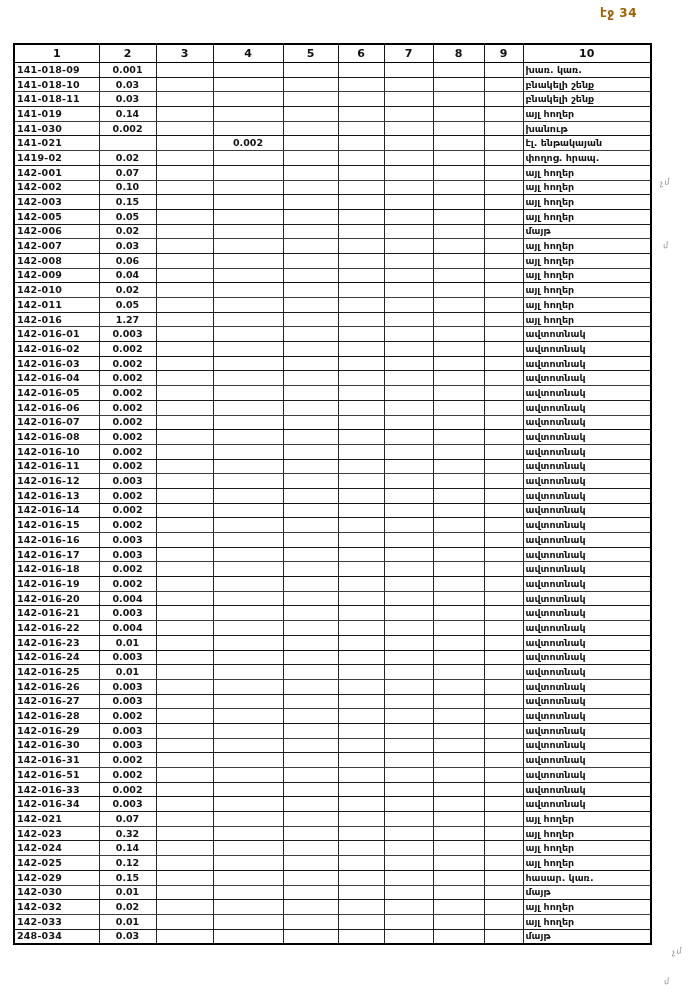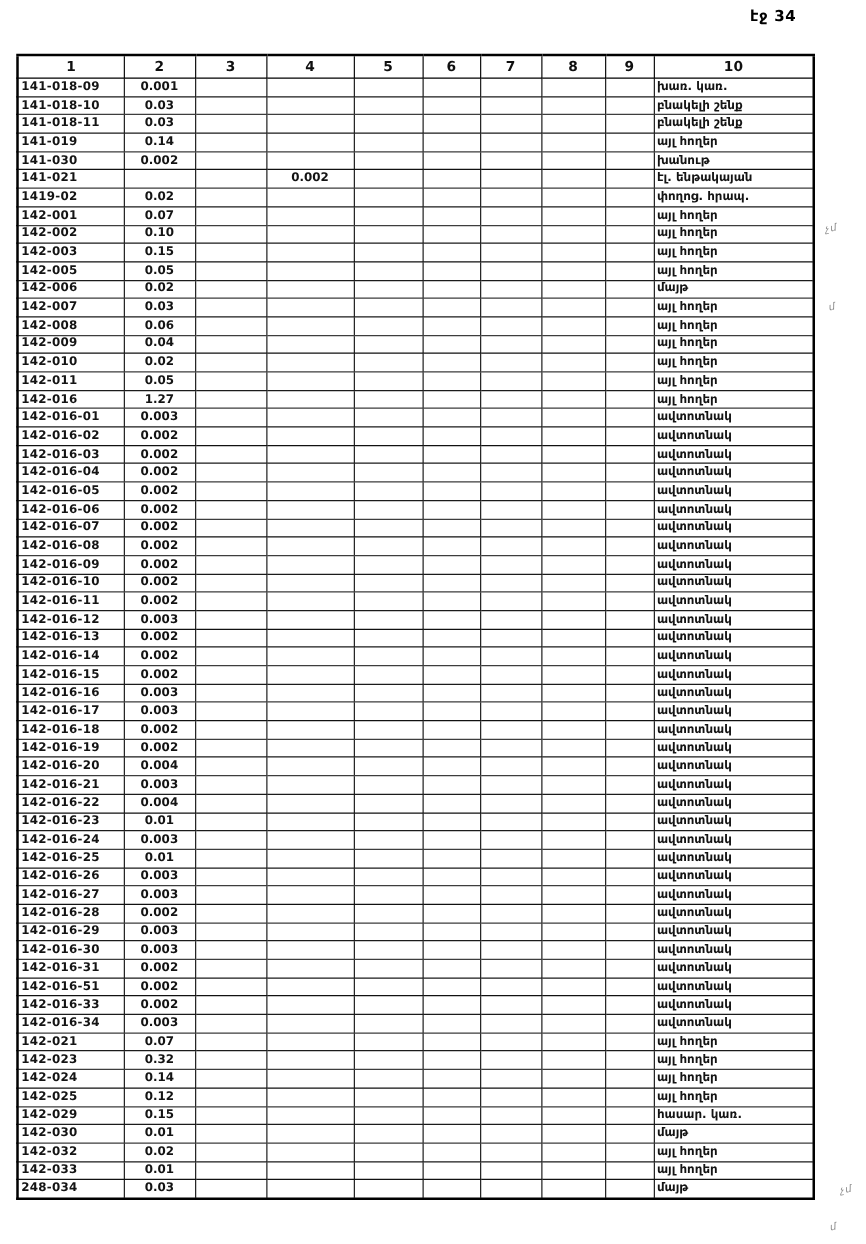--- a/index.html
+++ b/index.html
@@ -15,21 +15,21 @@
     color: #141414;
     overflow: hidden;
   }
   .page-label {
     position: absolute;
     top: 6px;
     left: 600px;
     font-size: 12px;
     font-weight: bold;
     letter-spacing: 0.5px;
-    color: #000000;
+    color: #a16207;
   }
   table.doc-table {
     position: absolute;
     left: 13px;
     top: 43px;
     width: 637px;
     border-collapse: collapse;
     table-layout: fixed;
     border: 2px solid #000;
   }
@@ -411,32 +411,20 @@
         <td class="c3"></td>
         <td class="c4"></td>
         <td class="c5"></td>
         <td class="c6"></td>
         <td class="c7"></td>
         <td class="c8"></td>
         <td class="c9"></td>
         <td class="c10">ավտոտնակ</td>
       </tr>
       <tr>
-        <td class="c1">142-016-09</td>
-        <td class="c2">0.002</td>
-        <td class="c3"></td>
-        <td class="c4"></td>
-        <td class="c5"></td>
-        <td class="c6"></td>
-        <td class="c7"></td>
-        <td class="c8"></td>
-        <td class="c9"></td>
-        <td class="c10">ավտոտնակ</td>
-      </tr>
-      <tr>
         <td class="c1">142-016-10</td>
         <td class="c2">0.002</td>
         <td class="c3"></td>
         <td class="c4"></td>
         <td class="c5"></td>
         <td class="c6"></td>
         <td class="c7"></td>
         <td class="c8"></td>
         <td class="c9"></td>
         <td class="c10">ավտոտնակ</td>

